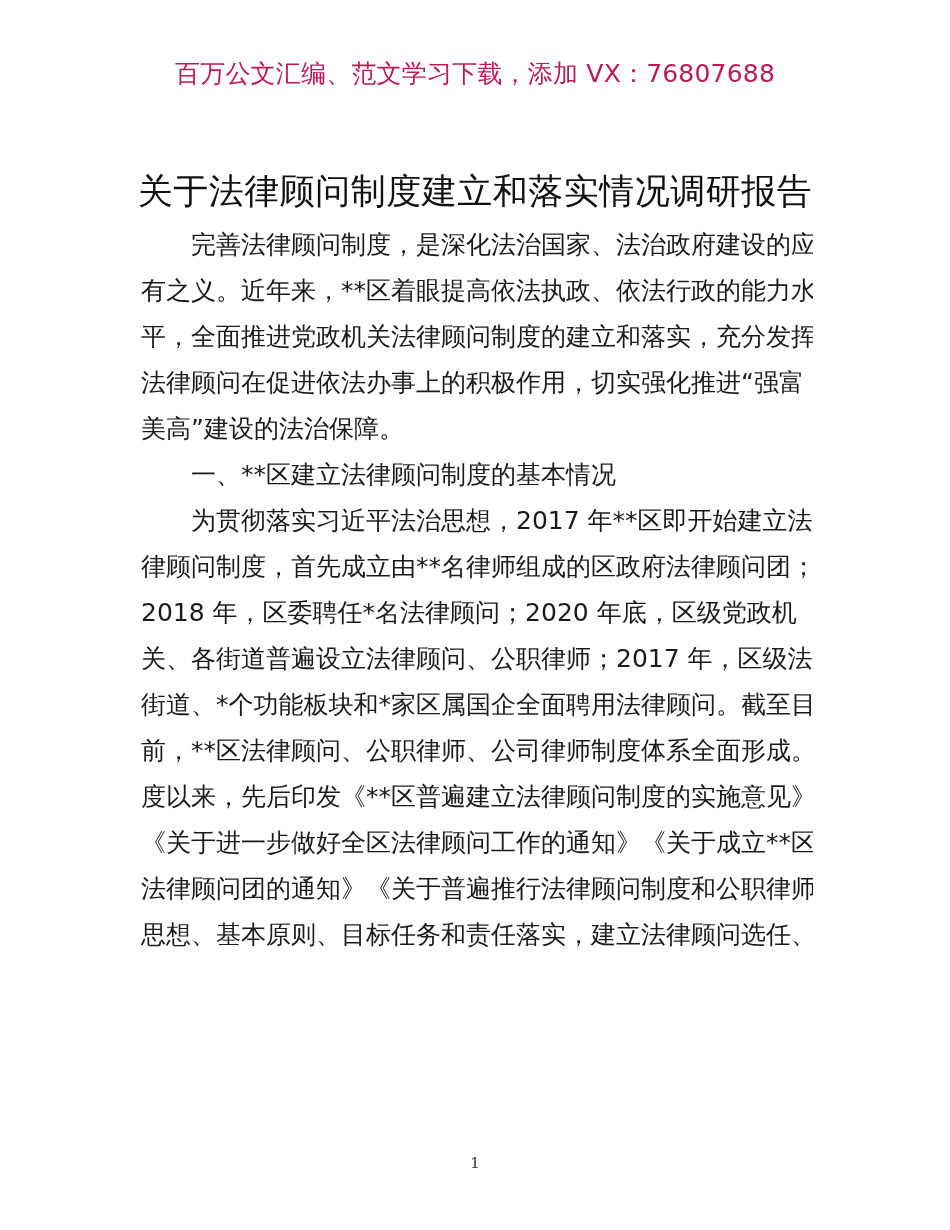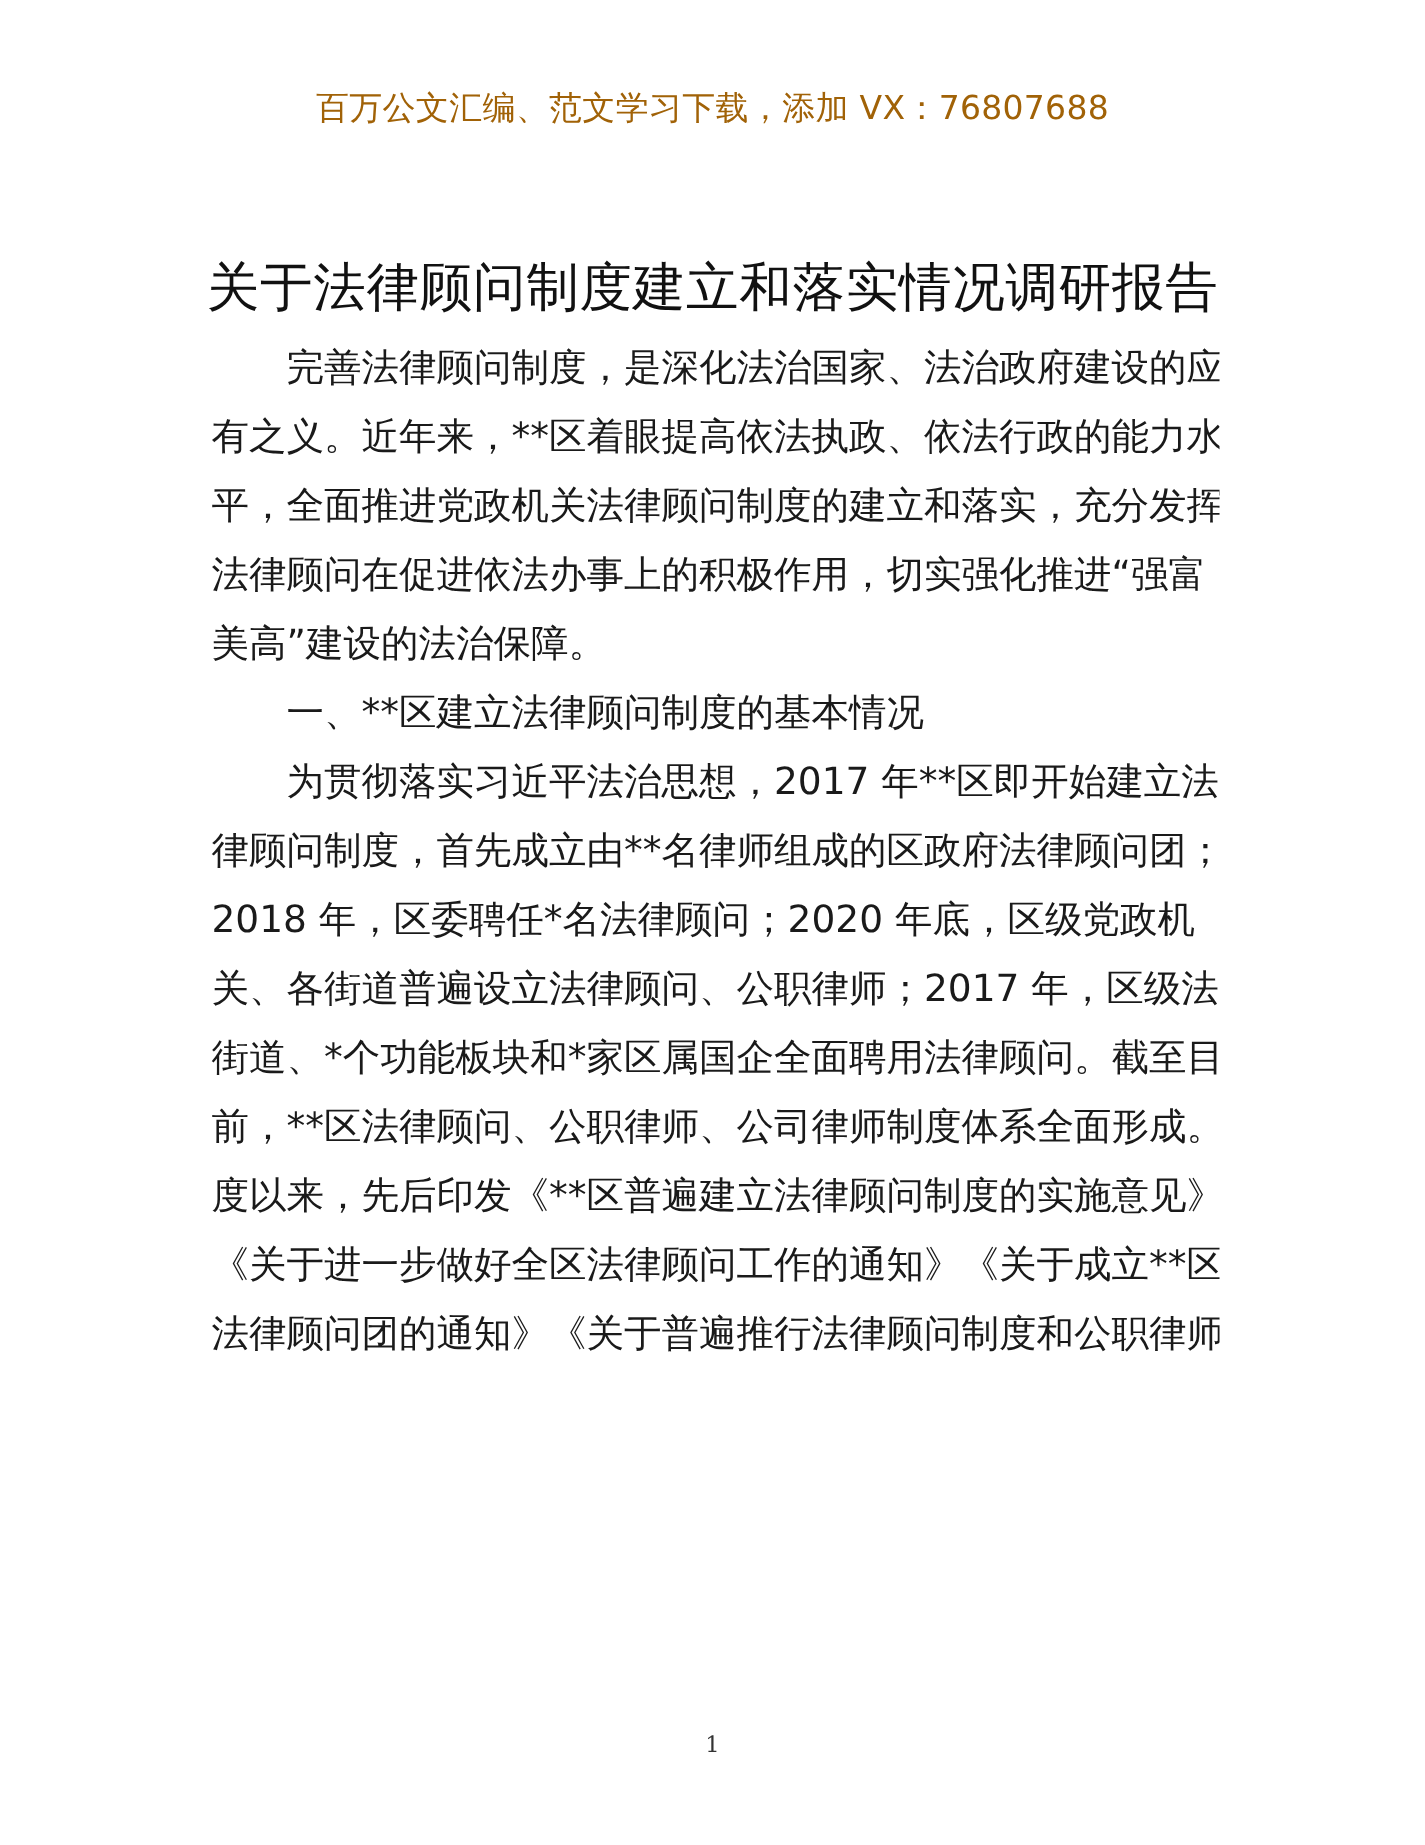--- a/index.html
+++ b/index.html
@@ -1,19 +1,19 @@
 <!DOCTYPE html>
 <html><head>
 <meta charset="utf-8">
 <style>
   html, body { margin: 0; padding: 0; background: #ffffff; }
   body { width: 950px; height: 1230px; position: relative; overflow: hidden;
          font-family: "DejaVu Sans", "Liberation Sans", sans-serif; color: #1a1a1a; }
   .header { position: absolute; top: 57px; left: 0; width: 950px; text-align: center;
-            font-size: 22px; color: #a16207; letter-spacing: 0.2px; }
+            font-size: 25px; color: #be185d; letter-spacing: 0.2px; }
   .title { position: absolute; top: 168px; left: 0; width: 950px; text-align: center;
            font-size: 35px; color: #111; letter-spacing: 0.5px; }
   .body { position: absolute; top: 222px; left: 141px; width: 672px; }
   .line { font-size: 25px; line-height: 46px; height: 46px; white-space: nowrap; overflow: hidden; }
   .page-num { position: absolute; top: 1154px; left: 0; width: 950px; text-align: center;
               font-family: "DejaVu Serif", "Liberation Serif", serif; font-size: 15px; color: #333; }
 </style>
 </head>
 <body>
 
@@ -30,15 +30,16 @@
   <div class="line">　　一、**区建立法律顾问制度的基本情况</div>
   <div class="line">　　为贯彻落实习近平法治思想，2017 年**区即开始建立法</div>
   <div class="line">律顾问制度，首先成立由**名律师组成的区政府法律顾问团；</div>
   <div class="line">2018 年，区委聘任*名法律顾问；2020 年底，区级党政机</div>
   <div class="line">关、各街道普遍设立法律顾问、公职律师；2017 年，区级法</div>
   <div class="line">街道、*个功能板块和*家区属国企全面聘用法律顾问。截至目</div>
   <div class="line">前，**区法律顾问、公职律师、公司律师制度体系全面形成。</div>
   <div class="line">度以来，先后印发《**区普遍建立法律顾问制度的实施意见》</div>
   <div class="line">《关于进一步做好全区法律顾问工作的通知》《关于成立**区</div>
   <div class="line">法律顾问团的通知》《关于普遍推行法律顾问制度和公职律师</div>
+  <div class="line">思想、基本原则、目标任务和责任落实，建立法律顾问选任、</div>
 </div>
 
 <div class="page-num">1</div>
 
 </body></html>

